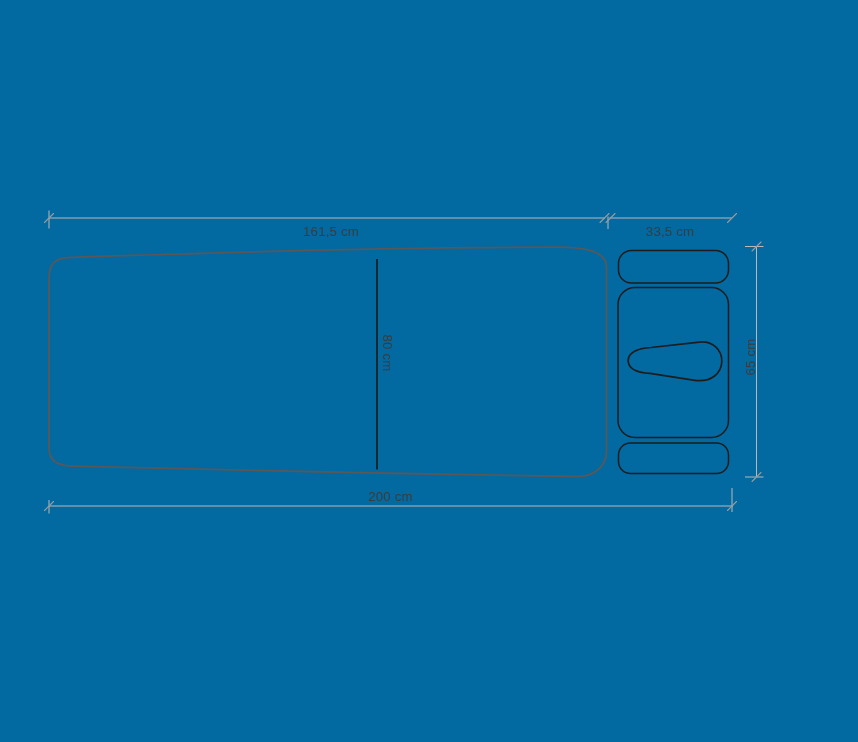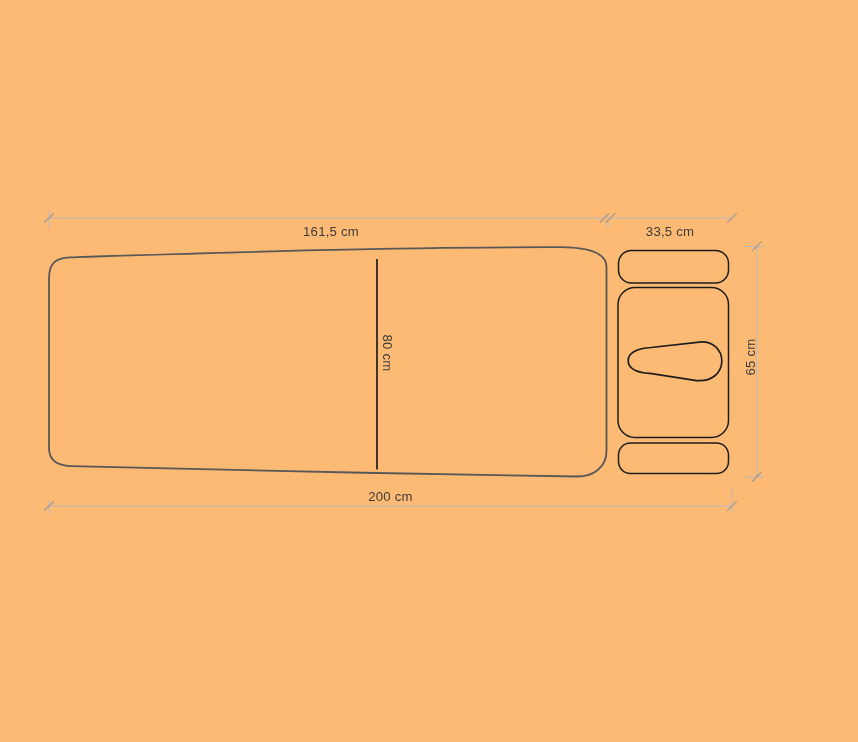--- a/index.html
+++ b/index.html
@@ -10,21 +10,21 @@
     width: 858px;
     height: 742px;
     background: #ffffff;
     font-family: "Liberation Sans", sans-serif;
     overflow: hidden;
   }
   .diagram-wrap {
     position: relative;
     width: 858px;
     height: 742px;
-    background: #fdba74;
+    background: #0369a1;
   }
   svg {
     display: block;
   }
   .dim-label {
     fill: #3c3c3c;
     font-family: "Liberation Sans", sans-serif;
     font-size: 13.2px;
     letter-spacing: 0.2px;
   }

